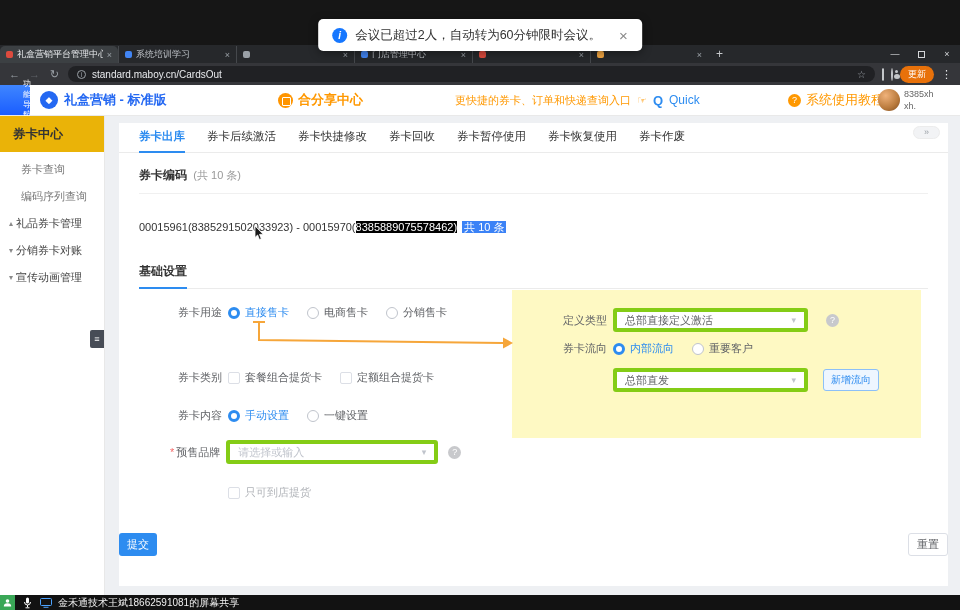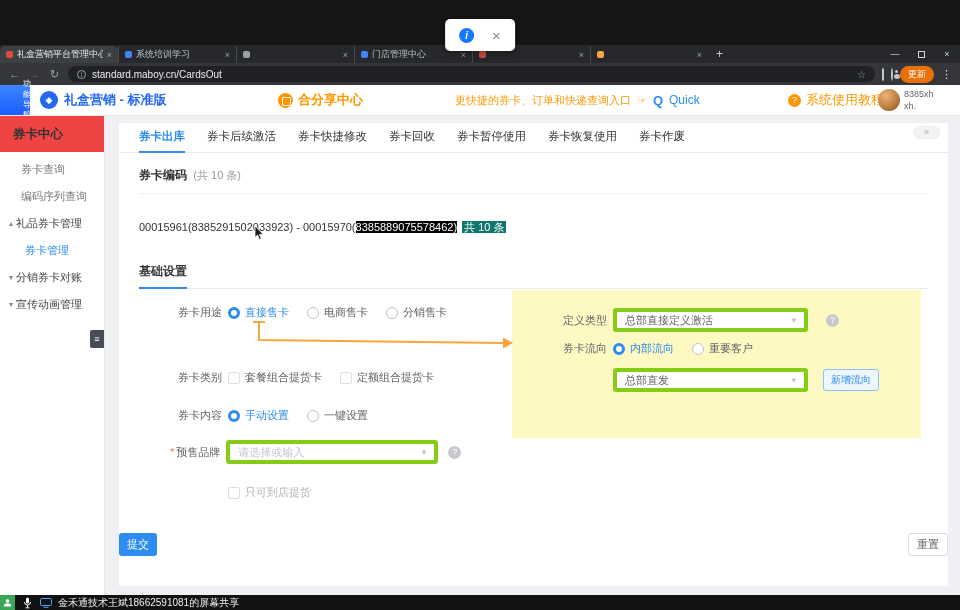--- a/index.html
+++ b/index.html
@@ -75,21 +75,21 @@
   .tut-icon { width:13px; height:13px; border-radius:50%; background:#ff9800; color:#fff; font-size:9px;
               display:flex; align-items:center; justify-content:center; }
   .tut-text { color:#ff9800; font-size:13px; }
   .avatar { position:absolute; left:878px; top:4px; width:22px; height:22px; border-radius:50%;
             background:radial-gradient(circle at 35% 30%, #f0b27a 0%, #b97a3c 60%, #7c4a1e 100%); }
   .user-name { position:absolute; left:904px; top:4px; font-size:9px; color:#666; line-height:1.3; }
 
   
   .sidebar { position:absolute; top:116px; left:0; width:105px; height:479px; background:#fff;
              border-right:1px solid #e8e8e8; }
-  .sb-title { height:36px; background:#ef4444; display:flex; align-items:center; padding-left:13px;
+  .sb-title { height:36px; background:#eab308; display:flex; align-items:center; padding-left:13px;
               font-size:12.5px; font-weight:bold; color:#333; }
   .sb-items { padding-top:4px; }
   .sb-item { height:27px; display:flex; align-items:center; font-size:11px; color:#777; cursor:pointer; }
   .sb-item .arr { font-size:8px; color:#8a8a8a; margin-right:3px; }
   .sb-item.grp { padding-left:9px; color:#444; }
   .sb-item.lv1 { padding-left:21px; }
   .sb-item.lv2 { padding-left:25px; }
   .sb-item.active { color:#2d8cf0; }
   .sb-toggle { position:absolute; right:0; top:214px; width:14px; height:18px; background:#474c56; color:#fff;
                font-size:9px; display:flex; align-items:center; justify-content:center; border-radius:2px 0 0 2px; }
@@ -103,21 +103,21 @@
   .m-tabs { height:30px; border-bottom:1px solid #ebebeb; display:flex; align-items:center; padding:0 20px; gap:22px; }
   .m-tab { font-size:11.5px; color:#333; height:30px; display:flex; align-items:center;
            border-bottom:2px solid transparent; cursor:pointer; white-space:nowrap; }
   .m-tab.active { color:#2d8cf0; border-bottom-color:#2d8cf0; font-weight:bold; }
 
   .code-header { margin:0 20px; padding:14px 0 9px; border-bottom:1px solid #f0f0f0; font-size:12px;
                  font-weight:bold; color:#333; }
   .code-count { font-weight:normal; color:#999; font-size:11px; margin-left:3px; }
   .code-line { padding:26px 20px 0; font-size:11px; color:#333; white-space:nowrap; }
   .sel-hl { background:#000000; color:#fff; }
-  .sel-badge { background:#0f766e; color:#fff; margin-left:5px; padding:0 2px; }
+  .sel-badge { background:#3b82f6; color:#fff; margin-left:5px; padding:0 2px; }
   .mouse-cursor { position:absolute; left:135px; top:103px; z-index:9; }
 
   .settings-header { margin:26px 20px 0; border-bottom:1px solid #ebebeb; }
   .settings-header span { display:inline-block; font-size:12px; font-weight:bold; color:#333;
                           padding-bottom:7px; border-bottom:2px solid #2d8cf0; margin-bottom:-1px; }
 
   .form { position:absolute; top:156px; left:0; right:0; bottom:0; }
   .right-panel { position:absolute; left:393px; top:11px; width:409px; height:148px; background:#fef9c3; z-index:1; }
   .p-row { display:flex; align-items:center; padding-left:51px; font-size:11px; color:#606266; position:relative; z-index:2; }
   .p-label { width:50px; flex:none; }
@@ -159,20 +159,21 @@
   .sb-ic { margin-left:8px; display:flex; align-items:center; }
 </style>
 </head>
 <body>
 
 <div class="screen">
 
   <div class="os-topbar"></div>
   <div class="toast">
     <span class="toast-info">i</span>
+    <span class="toast-text">会议已超过2人，自动转为60分钟限时会议。</span>
     <span class="toast-close">×</span>
   </div>
 
   <div class="tabstrip">
     <div class="btab active">
       <span class="favicon fv0"></span>
       <span class="btab-label">礼盒营销平台管理中心</span>
       <span class="btab-close">×</span>
     </div>
     <div class="btab">
@@ -260,23 +261,20 @@
     <div class="sb-items">
       <div class="sb-item lv1">
         <span>券卡查询</span>
       </div>
       <div class="sb-item lv1">
         <span>编码序列查询</span>
       </div>
       <div class="sb-item grp">
         <span class="arr">▴</span>
         <span>礼品券卡管理</span>
-      </div>
-      <div class="sb-item lv2 active">
-        <span>券卡管理</span>
       </div>
       <div class="sb-item grp">
         <span class="arr">▾</span>
         <span>分销券卡对账</span>
       </div>
       <div class="sb-item grp">
         <span class="arr">▾</span>
         <span>宣传动画管理</span>
       </div>
     </div>

